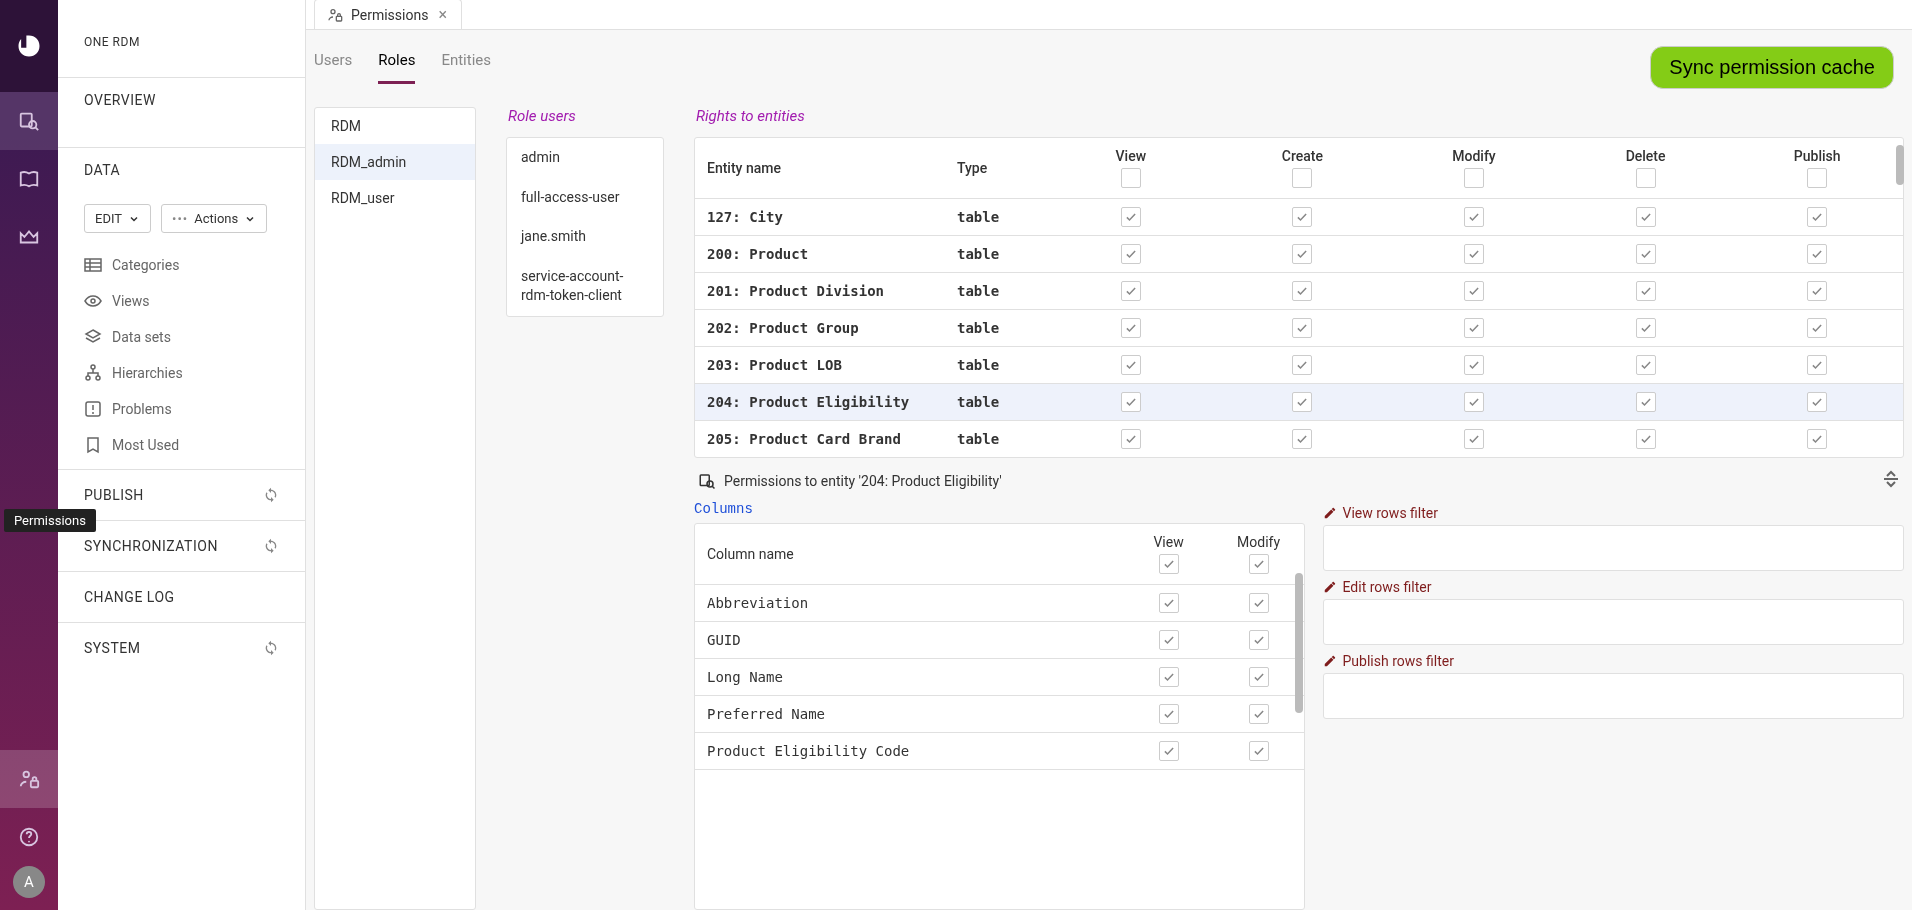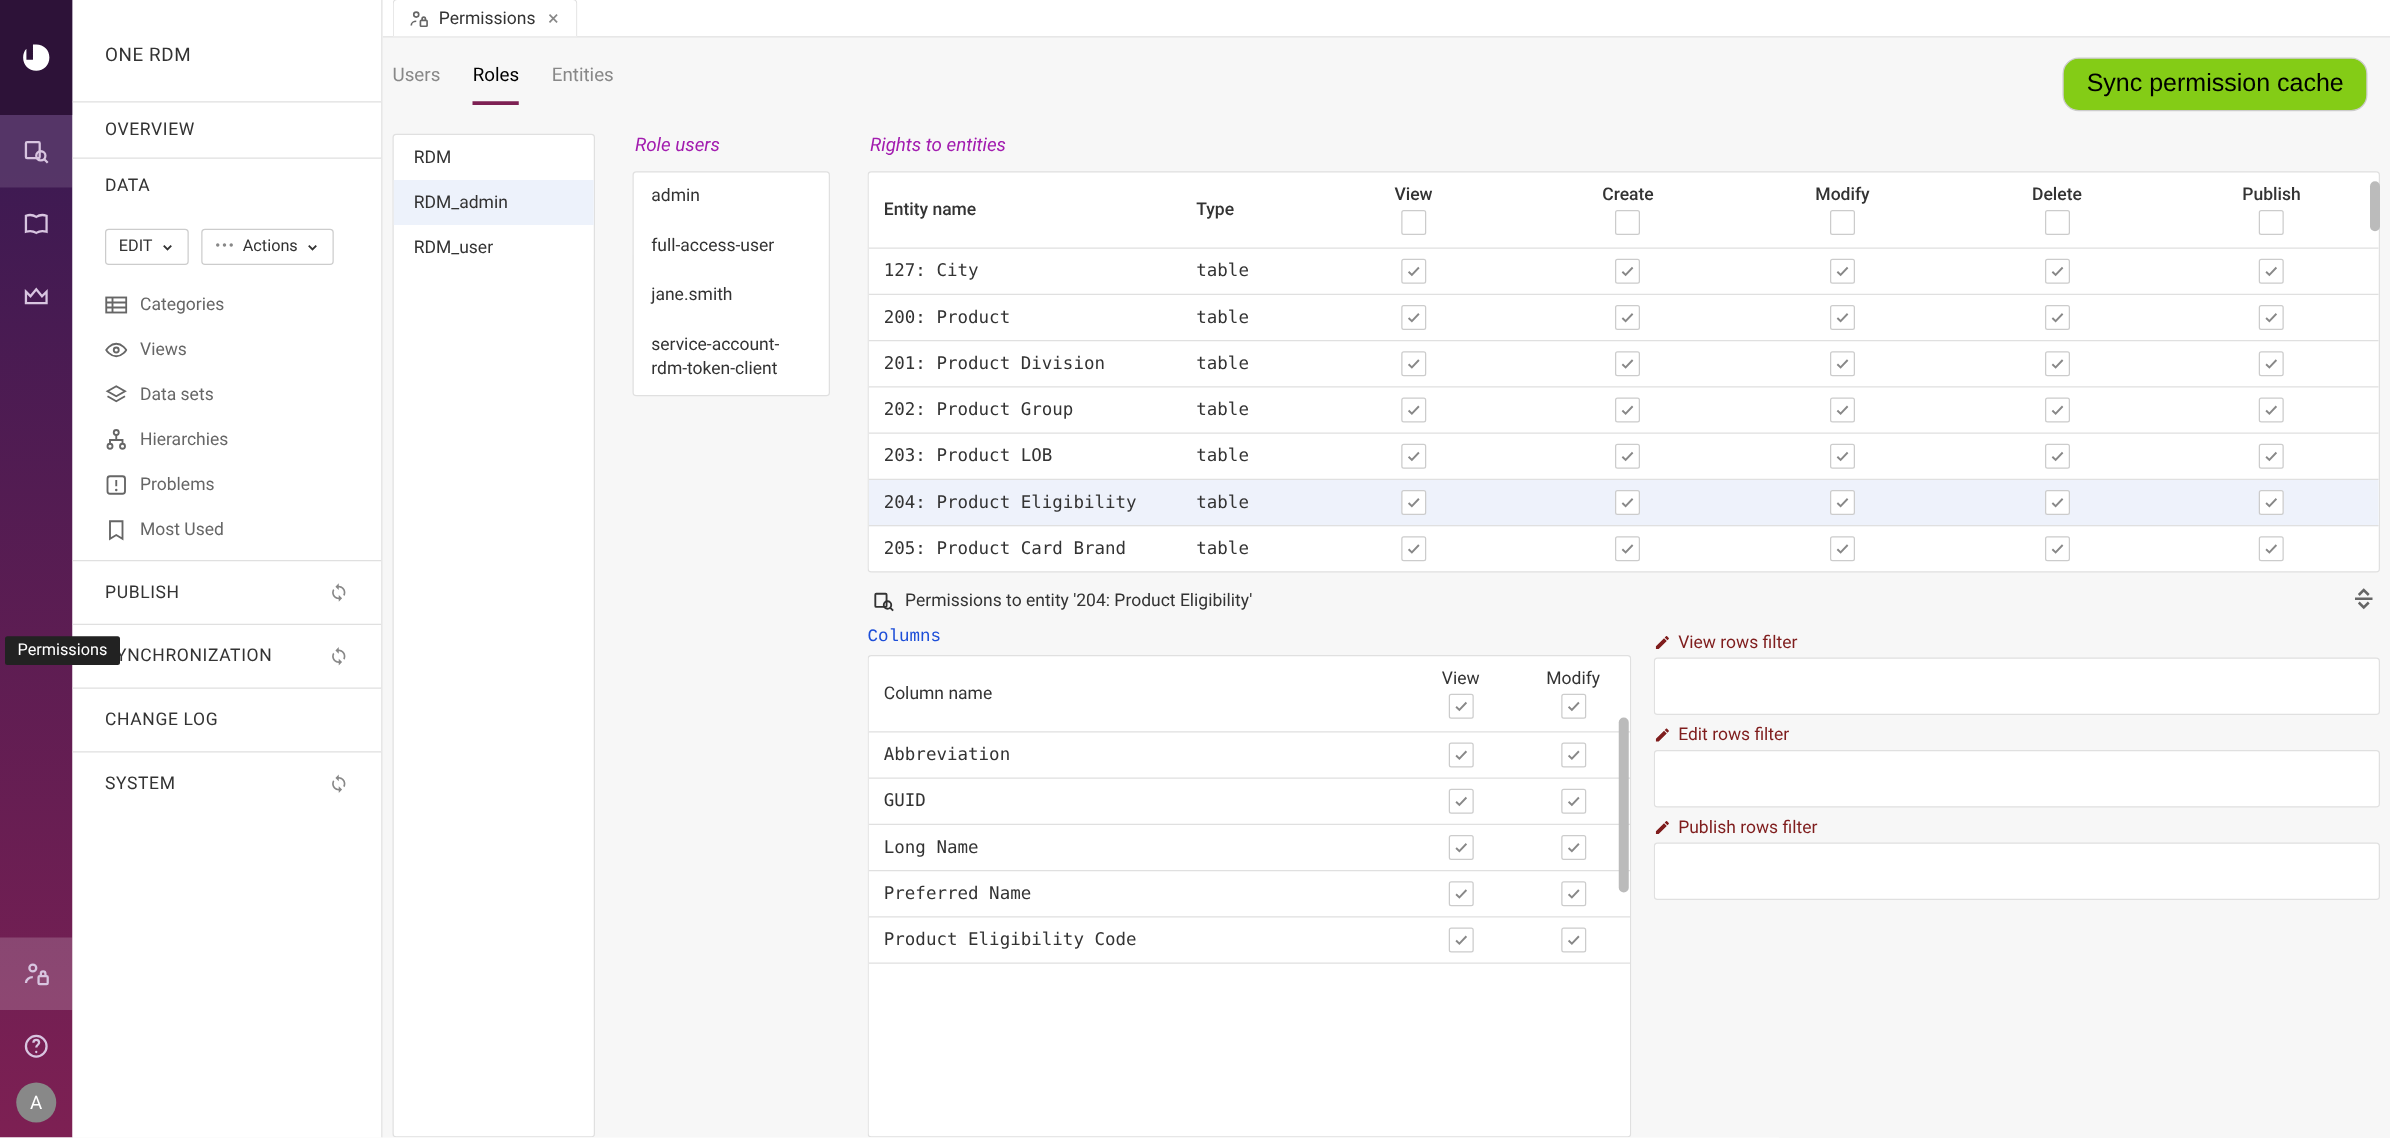--- a/index.html
+++ b/index.html
@@ -50,21 +50,21 @@
   .rail-tooltip {
     position: absolute; left: 4px; top: 509px; background: #222; color: #fff;
     padding: 4px 10px; font-size: 13px; border-radius: 2px; z-index: 50;
   }
 
   
   .nav {
     width: var(--nav-width); background: #fff; border-right: 1px solid var(--gray-border);
     flex-shrink: 0; overflow-y: auto; position: relative;
   }
-  .nav-title { padding: 35px 26px 28px; font-size: 15px; letter-spacing: 0.5px; }
+  .nav-title { padding: 35px 26px 28px; font-size: 12px; letter-spacing: 0.5px; }
   .nav-section { padding: 14px 26px; border-top: 1px solid var(--gray-border); }
   .nav-section-head { font-size: 14px; letter-spacing: 0.5px; display: flex; align-items: center; justify-content: space-between; }
   .nav-dropdowns { padding: 12px 26px 8px; display: flex; gap: 10px; }
   .nav-dd {
     border: 1px solid #ccc; border-radius: 3px; padding: 6px 10px;
     display: flex; align-items: center; gap: 6px; font-size: 13px; cursor: pointer;
   }
   .nav-items { padding: 6px 12px; }
   .nav-item {
     display: flex; align-items: center; gap: 10px; padding: 9px 14px;
@@ -117,20 +117,21 @@
   .rights-col { flex: 1; display: flex; flex-direction: column; overflow: hidden; }
 
   .entities-table {
     background: #fff; border: 1px solid var(--gray-border); border-radius: 3px;
     overflow-y: auto; position: relative;
   }
   .et-head, .et-row {
     display: grid;
     grid-template-columns: 250px 100px repeat(5, 1fr);
     align-items: center;
+    font-weight: bold;
   }
   .et-head { border-bottom: 1px solid var(--gray-border); font-weight: 500; font-size: 14px; }
   .et-head > div { padding: 10px 12px; }
   .et-head .perm-head { display: flex; flex-direction: column; align-items: center; gap: 4px; }
   .et-row { border-bottom: 1px solid var(--gray-border); font-size: 14px; }
   .et-row:last-child { border-bottom: none; }
   .et-row > div { padding: 8px 12px; }
   .et-row.selected { background: var(--active-blue); }
   .et-row .entity-name { font-family: "Menlo", "Consolas", monospace; }
   .et-row .entity-type { font-family: "Menlo", "Consolas", monospace; }
@@ -295,21 +296,21 @@
     </div>
   <div class="rail-avatar">A</div>
 </div>
 <div class="rail-tooltip">Permissions</div>
 
 <div class="nav">
   <div class="nav-title">ONE RDM</div>
   <div class="nav-section">
       <div class="nav-section-head">OVERVIEW</div>
     </div>
-  <div class="nav-section" style="border-bottom:none;">
+  <div class="nav-section" style="border-bottom:none;margin-top:25px;">
     <div class="nav-section-head">DATA</div>
   </div>
   <div class="nav-dropdowns">
     <div class="nav-dd">
       <span>EDIT</span>
       <svg class="chevron-down">
           <use href="#i-chevron-down"></use>
         </svg>
     </div>
     <div class="nav-dd">

